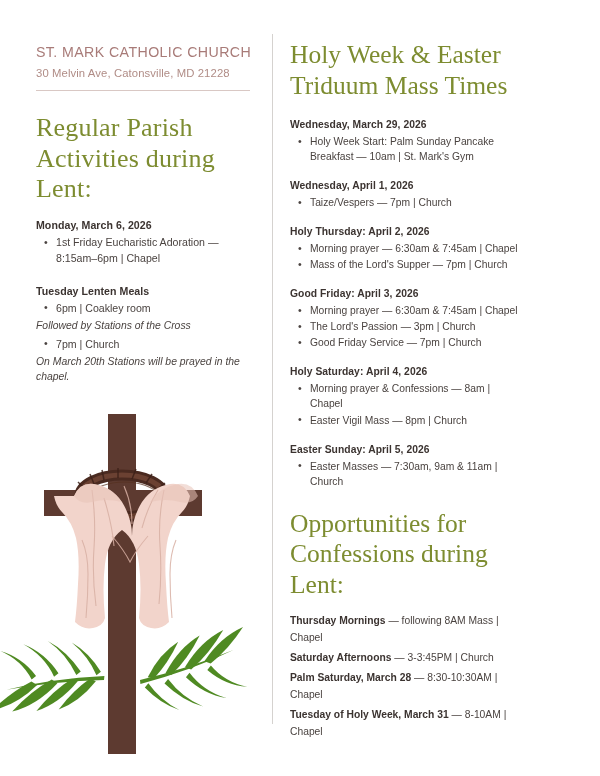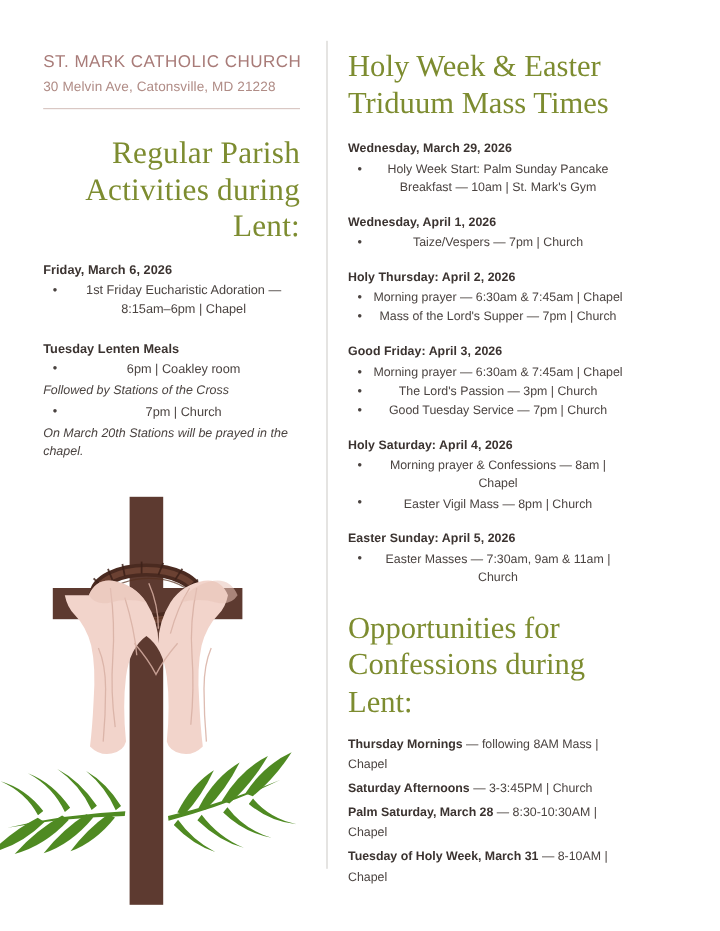--- a/index.html
+++ b/index.html
@@ -59,35 +59,33 @@
     font-weight: 400;
     line-height: 1.18;
     margin: 0;
   }
   .green-head.lg {
     font-size: 26px;
     letter-spacing: 0.2px;
   }
   .left-head {
     margin-top: 22px;
-    text-align: right;
   }
 
   .sec-title {
     font-size: 10.6px;
     font-weight: bold;
     color: #3b3330;
     margin: 0;
     letter-spacing: 0.05px;
   }
   ul.items {
     list-style: none;
     margin: 4px 0 0 0;
     padding: 0;
-    text-align: center;
   }
   ul.items li {
     font-size: 10.6px;
     line-height: 1.5;
     color: #4a4340;
     padding-left: 20px;
     position: relative;
     margin-bottom: 1px;
   }
   ul.items li::before {
@@ -167,21 +165,21 @@
 
     <div class="parish-name">ST. MARK CATHOLIC CHURCH</div>
     <div class="parish-addr">30 Melvin Ave, Catonsville, MD 21228</div>
     <div class="rule"></div>
 
     <div class="green-head lg left-head">Regular Parish Activities during Lent:</div>
 
     <div style="margin-top:14px;">
 
       <div>
-        <div class="sec-title">Friday, March 6, 2026</div>
+        <div class="sec-title">Monday, March 6, 2026</div>
         <ul class="items">
           <li>1st Friday Eucharistic Adoration — 8:15am–6pm | Chapel</li>
         </ul>
       </div>
 
       <div class="block-gap"></div>
 
       <div>
         <div class="sec-title">Tuesday Lenten Meals</div>
         <ul class="items">
@@ -331,21 +329,21 @@
           <li>Mass of the Lord's Supper — 7pm | Church</li>
         </ul>
       </div>
       <div class="block-gap"></div>
 
       <div>
         <div class="sec-title">Good Friday: April 3, 2026</div>
         <ul class="items">
           <li>Morning prayer — 6:30am &amp; 7:45am | Chapel</li>
           <li>The Lord's Passion — 3pm | Church</li>
-          <li>Good Tuesday Service — 7pm | Church</li>
+          <li>Good Friday Service — 7pm | Church</li>
         </ul>
       </div>
       <div class="block-gap"></div>
 
       <div>
         <div class="sec-title">Holy Saturday: April 4, 2026</div>
         <ul class="items">
           <li>Morning prayer &amp; Confessions — 8am | Chapel</li>
           <li>Easter Vigil Mass — 8pm | Church</li>
         </ul>

